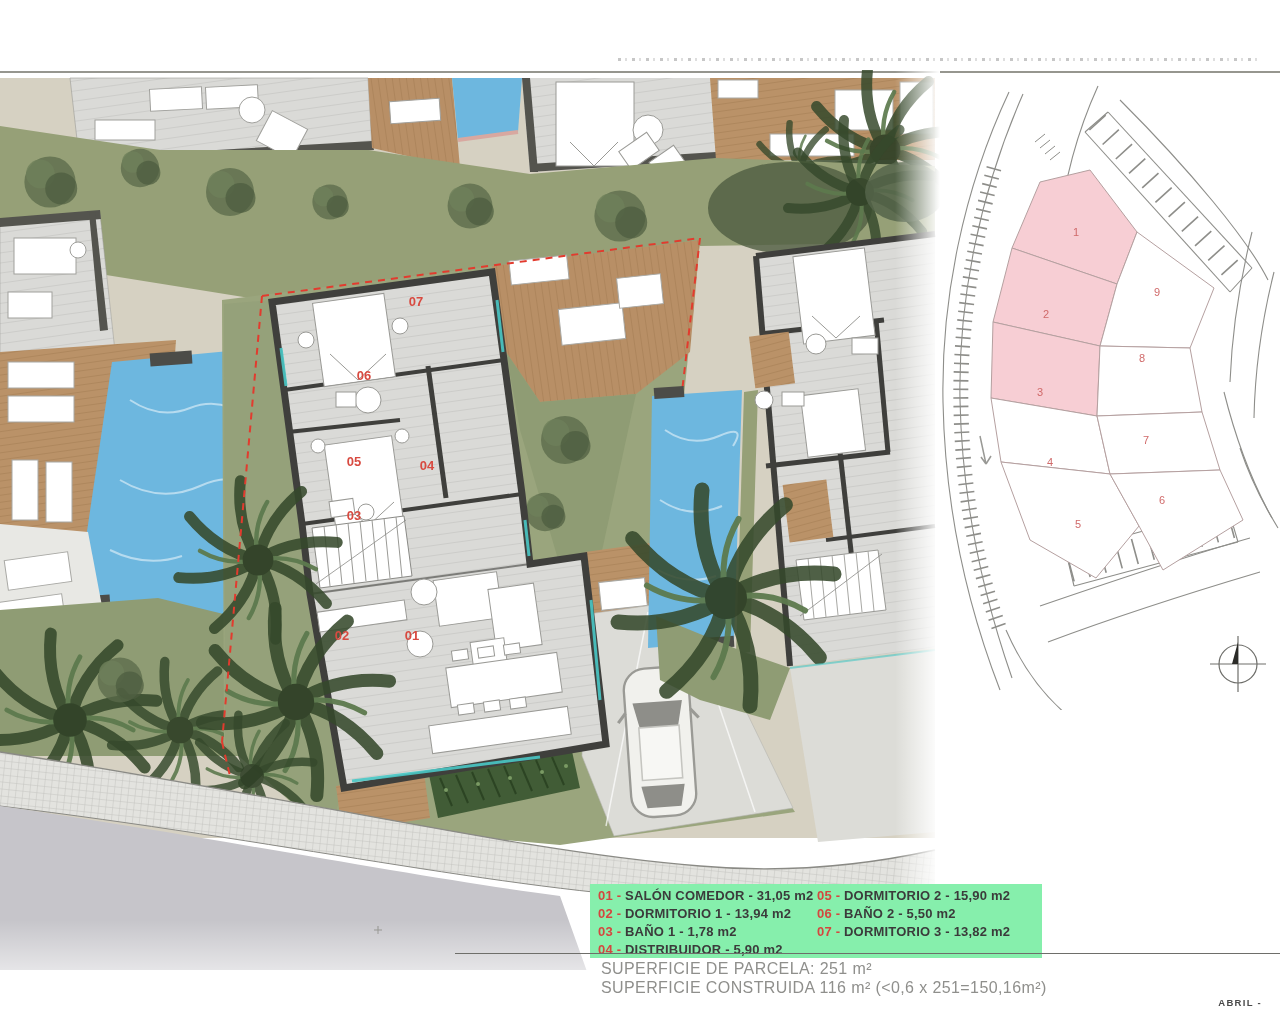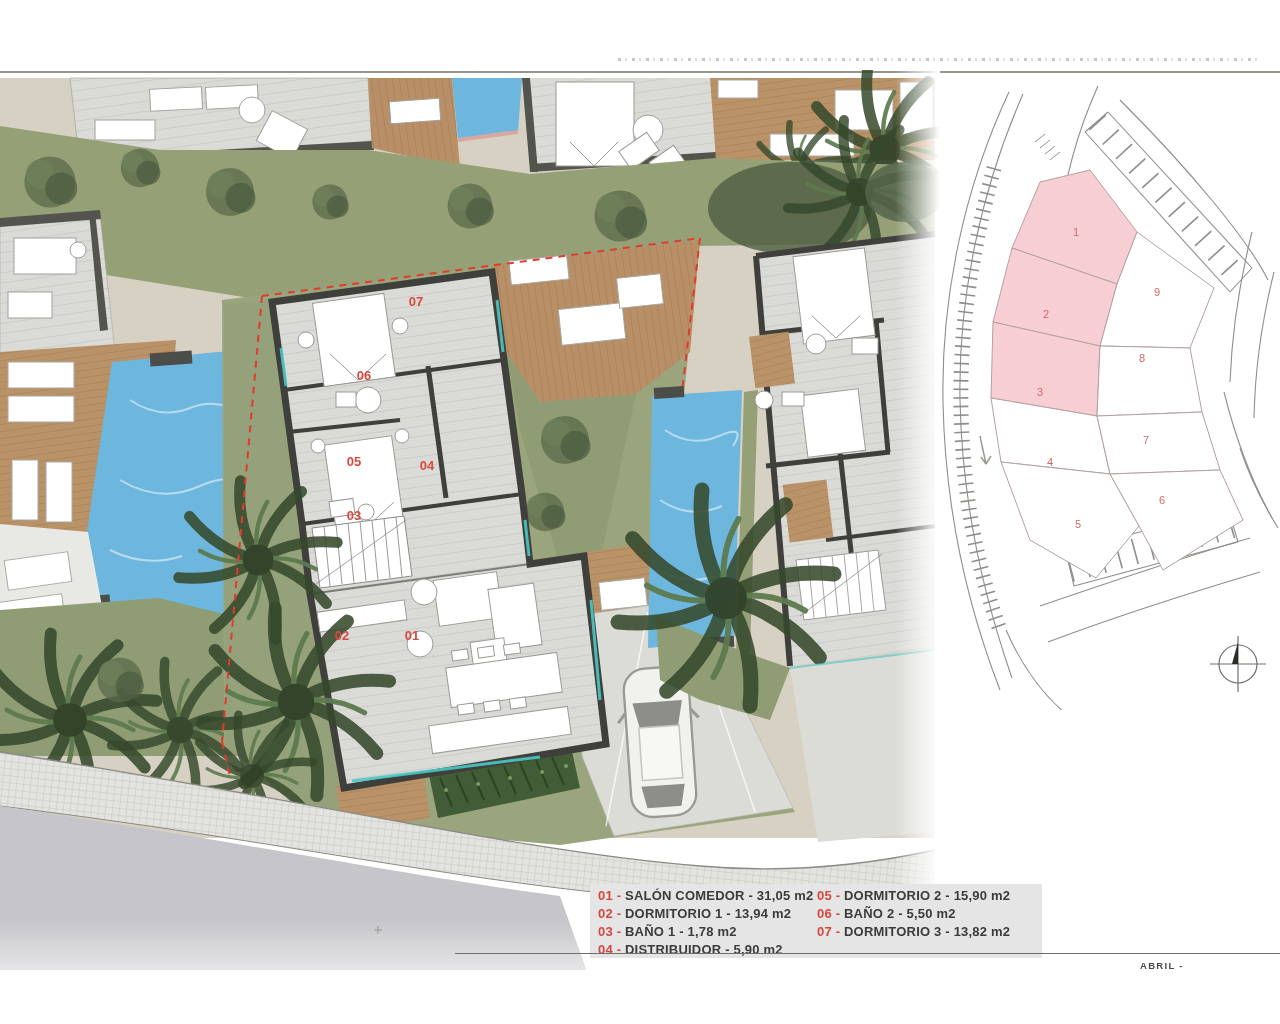--- a/index.html
+++ b/index.html
@@ -4,30 +4,30 @@
 <style>
   html,body{margin:0;padding:0;background:#fff;}
   .page{position:relative;width:1280px;height:1024px;background:#fff;overflow:hidden;
         font-family:"Liberation Sans",sans-serif;}
   .faded-title{position:absolute;left:618px;top:58px;width:640px;height:3px;opacity:.65;
     background:repeating-linear-gradient(90deg,rgba(110,110,110,.6) 0 3px,transparent 3px 7px,
       rgba(110,110,110,.35) 7px 9px,transparent 9px 14px);}
   .top-rule{position:absolute;left:0;top:71px;width:1280px;height:2px;background:#96968f;}
   svg.plan{position:absolute;left:0;top:70px;}
   svg.sitemap{position:absolute;left:930px;top:80px;}
-  .legend{position:absolute;left:590px;top:884px;width:452px;height:74px;background:#e5e5e5;
+  .legend{position:absolute;left:590px;top:884px;width:452px;height:74px;background:#86efac;
     padding:4px 0 0 8px;box-sizing:border-box;
     display:grid;grid-template-rows:repeat(4,18px);grid-auto-flow:column;grid-auto-columns:219px;}
   .legend .li{font-size:13px;font-weight:bold;color:#3b3b3b;white-space:pre;letter-spacing:.2px;}
   .legend .n{color:#d4473f;}
   .legend .s{color:#d4473f;}
   .bottom-rule{position:absolute;left:455px;top:953px;width:825px;height:1px;background:#6e6e6a;}
   .surface{position:absolute;left:601px;top:959px;color:#8f8f8c;font-size:16px;line-height:19px;
     letter-spacing:.4px;}
-  .date{position:absolute;left:1140px;top:960px;width:122px;text-align:left;font-size:9.5px;
+  .date{position:absolute;left:1140px;top:997px;width:122px;text-align:right;font-size:9.5px;
     letter-spacing:1.3px;color:#4a4a4a;font-weight:bold;}
   .rl{font:bold 13px "Liberation Sans",sans-serif;fill:#d84a40;}
   .pl{font:11px "Liberation Sans",sans-serif;fill:#d06a6a;}
 </style>
 </head>
 <body>
 
 <div class="page">
 
   <div class="faded-title"></div>
@@ -452,16 +452,20 @@
     <div class="li"><span class="n">02</span><span class="s"> - </span><span class="t">DORMITORIO 1 - 13,94 m2</span></div>
     <div class="li"><span class="n">03</span><span class="s"> - </span><span class="t">BAÑO 1 - 1,78 m2</span></div>
     <div class="li"><span class="n">04</span><span class="s"> - </span><span class="t">DISTRIBUIDOR - 5,90 m2</span></div>
     <div class="li"><span class="n">05</span><span class="s"> - </span><span class="t">DORMITORIO 2 - 15,90 m2</span></div>
     <div class="li"><span class="n">06</span><span class="s"> - </span><span class="t">BAÑO 2 - 5,50 m2</span></div>
     <div class="li"><span class="n">07</span><span class="s"> - </span><span class="t">DORMITORIO 3 - 13,82 m2</span></div>
   </div>
 
   <div class="bottom-rule"></div>
 
+  <div class="surface">
+    <div>SUPERFICIE DE PARCELA: 251 m²</div>
+    <div>SUPERFICIE CONSTRUIDA 116 m² (&lt;0,6 x 251=150,16m²)</div>
+  </div>
 
   <div class="date">ABRIL -</div>
 
 </div>
 
 </body></html>

